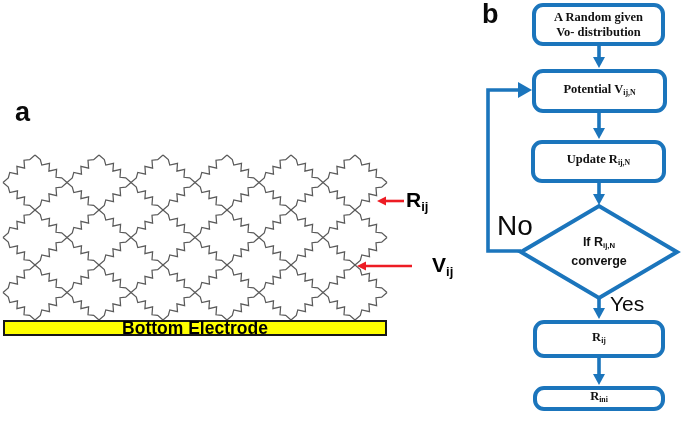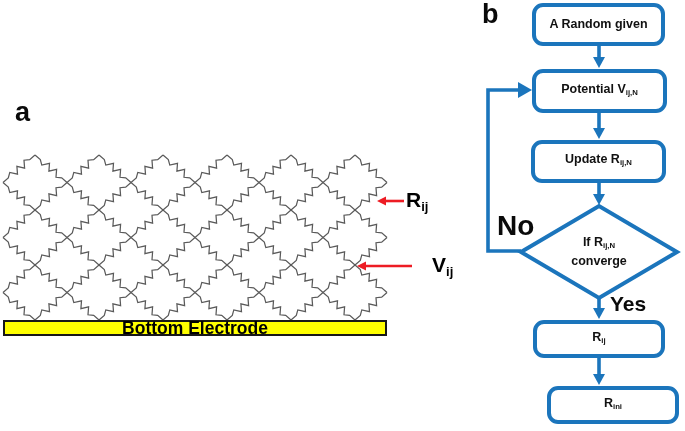--- a/index.html
+++ b/index.html
@@ -31,30 +31,31 @@
   }
   .rv-label .sub, .flow-text .sub, .big-label .sub{
     font-size:0.62em;font-weight:bold;vertical-align:-0.28em;letter-spacing:0;
   }
   .flow-box{
     border:4px solid var(--blue);
     border-radius:11px;
     background:#ffffff;
     display:flex;flex-direction:column;align-items:center;justify-content:center;
     text-align:center;
+    font-family:Liberation Serif, serif;
   }
   .flow-text{
     font-weight:bold;font-size:12.5px;color:#111;line-height:15px;white-space:nowrap;
   }
   .decision-text{
     display:flex;flex-direction:column;align-items:center;justify-content:center;
     text-align:center;
   }
   .edge-label{
-    font-weight:bold;color:#0a0a0a;line-height:1;white-space:nowrap;
+    font-weight:normal;color:#0a0a0a;line-height:1;white-space:nowrap;
   }
 </style>
 </head>
 <body>
 
 <div id="canvas">
 
   <svg class="layer" id="lattice-svg" viewBox="0 0 685 431" xmlns="http://www.w3.org/2000/svg">
       <g fill="none" stroke="var(--line)" stroke-width="1.25" stroke-linejoin="miter">
         <polyline points="35.0,155.0 29.7,159.6 24.0,160.2 24.6,168.1 16.9,166.3 17.5,174.2 9.8,172.4 8.3,177.9 3.0,182.5"></polyline>
@@ -170,20 +171,21 @@
   </div>
 
   <div class="abs rv-label" style="left:432px;top:254px;">
     <span>V</span><span class="sub">ij</span>
   </div>
 
   <div class="abs panel-label" style="left:482px;top:1px;">b</div>
 
   <div class="abs flow-box" style="left:532px;top:3px;width:133px;height:43px;">
     <div class="flow-text">A Random given</div>
+    <div class="flow-text">Vo- distribution</div>
   </div>
 
   <div class="abs flow-box" style="left:532px;top:69px;width:135px;height:44px;">
     <div class="flow-text">
       <span>Potential V</span><span class="sub">ij,N</span>
     </div>
   </div>
 
   <div class="abs flow-box" style="left:531px;top:140px;width:135px;height:43px;">
     <div class="flow-text">
@@ -201,19 +203,19 @@
   <div class="abs edge-label" style="left:497px;top:212px;font-size:28px;">No</div>
 
   <div class="abs edge-label" style="left:610px;top:293px;font-size:21px;">Yes</div>
 
   <div class="abs flow-box" style="left:533px;top:320px;width:132px;height:38px;">
     <div class="flow-text">
       <span>R</span><span class="sub">ij</span>
     </div>
   </div>
 
-  <div class="abs flow-box" style="left:547px;top:386px;width:132px;height:38px;">
+  <div class="abs flow-box" style="left:533px;top:386px;width:132px;height:25px;">
     <div class="flow-text">
       <span>R</span><span class="sub">ini</span>
     </div>
   </div>
 
 </div>
 
 </body></html>

